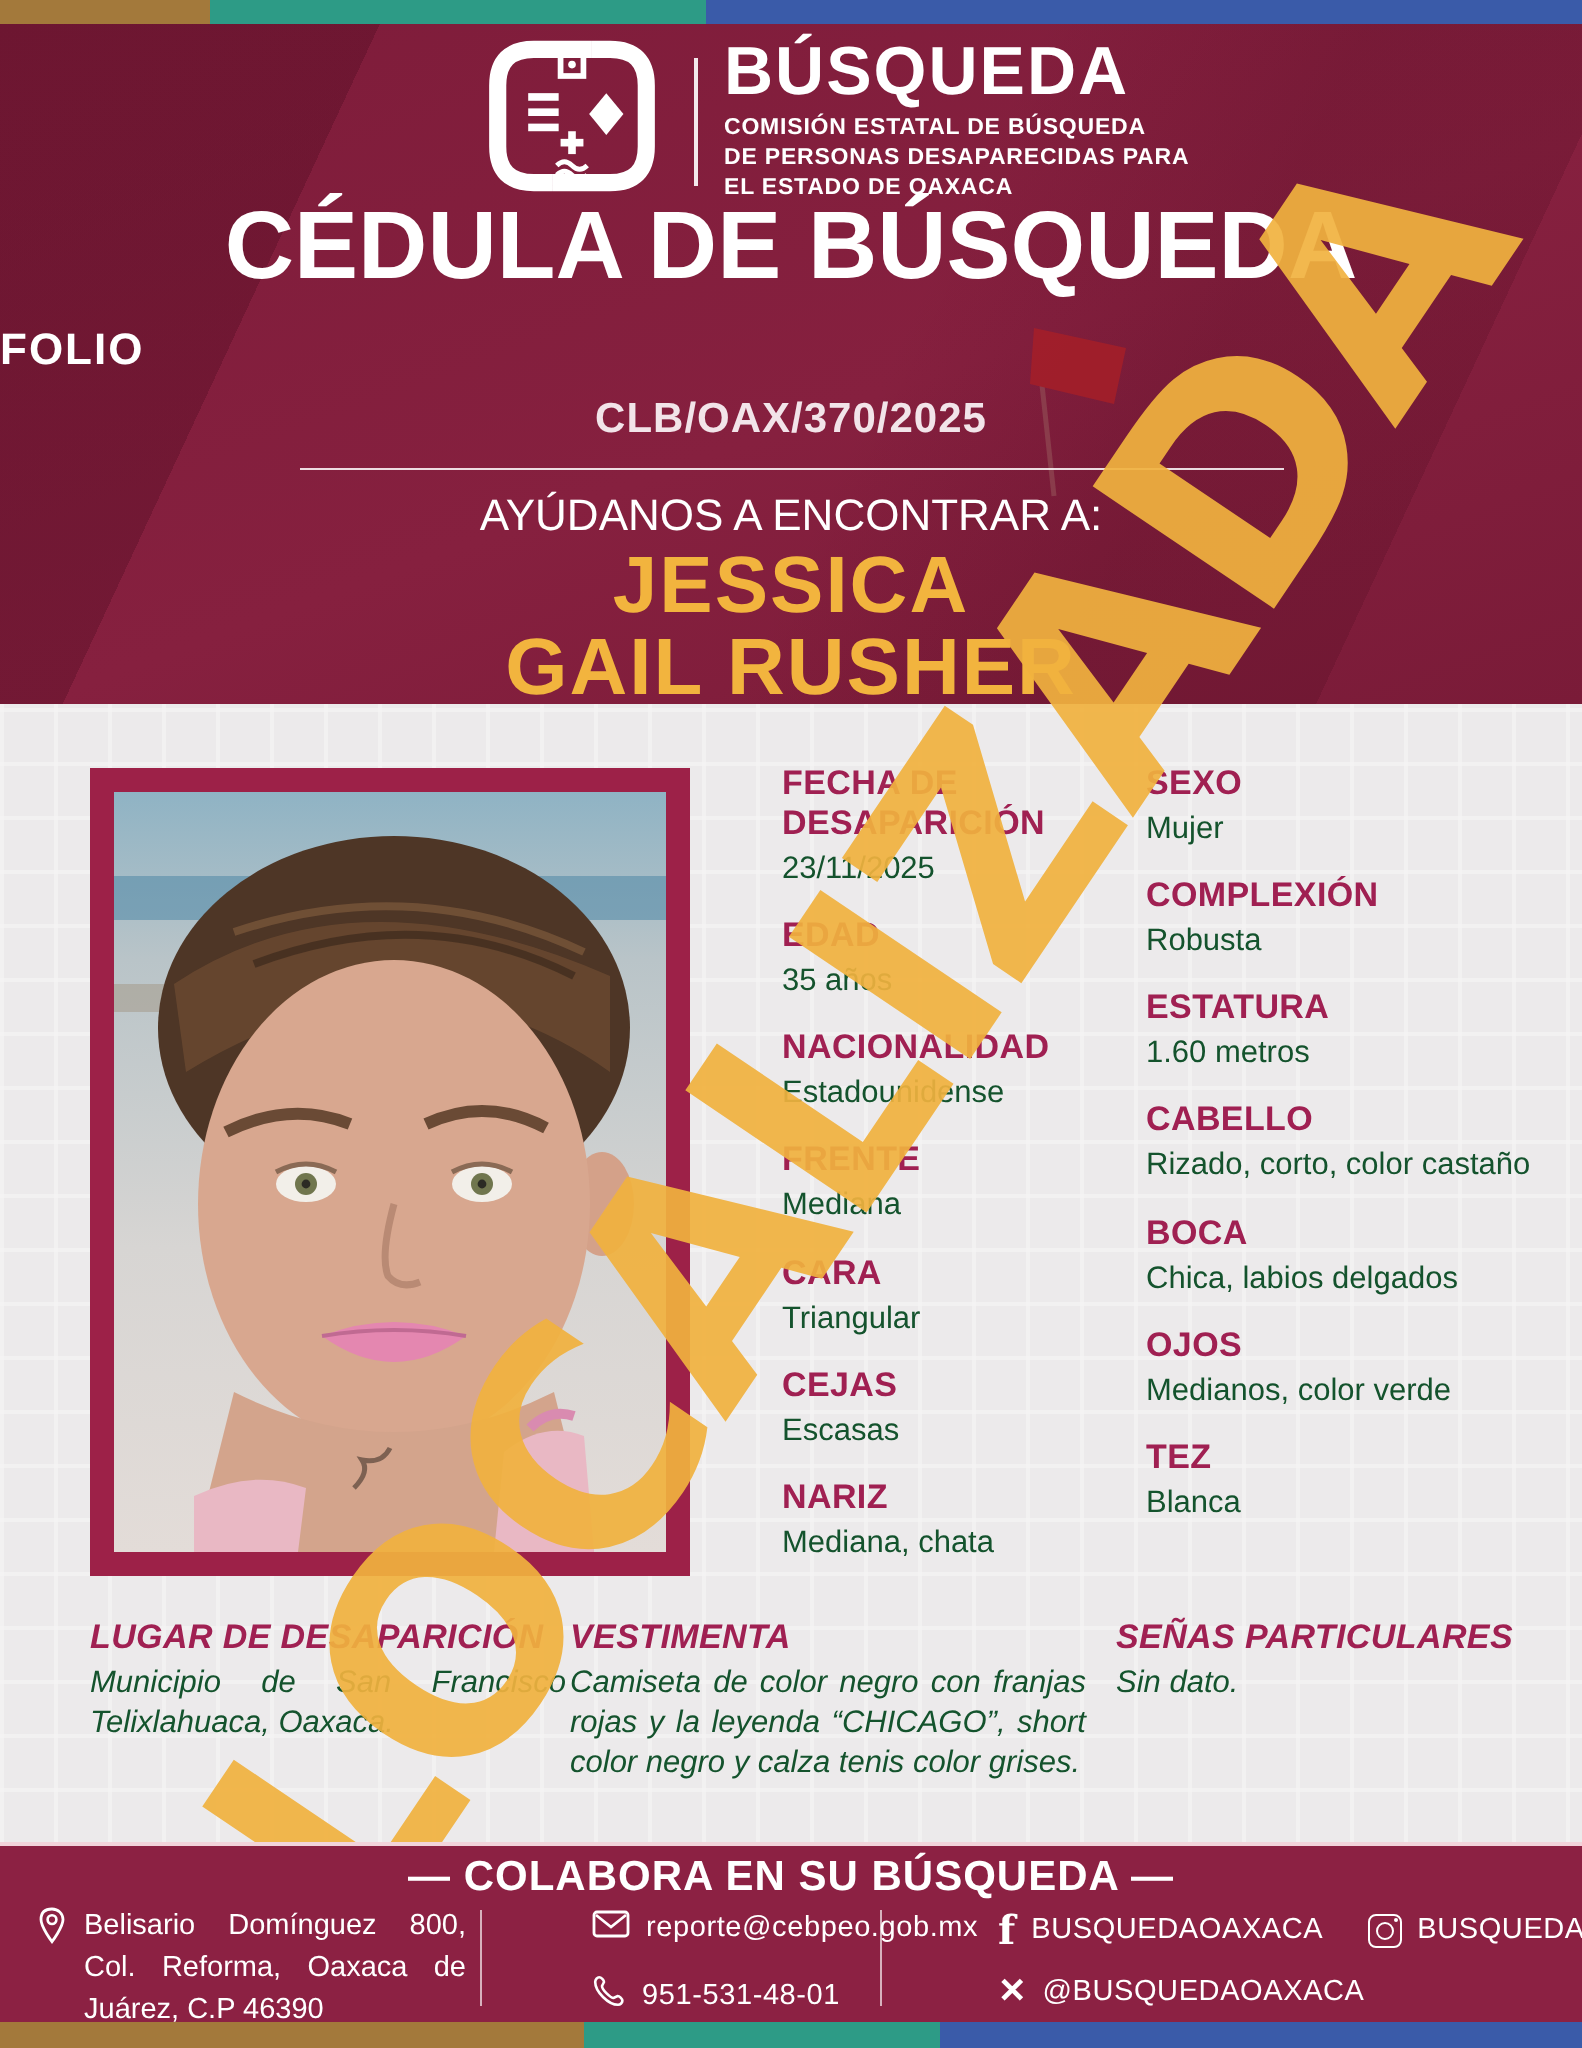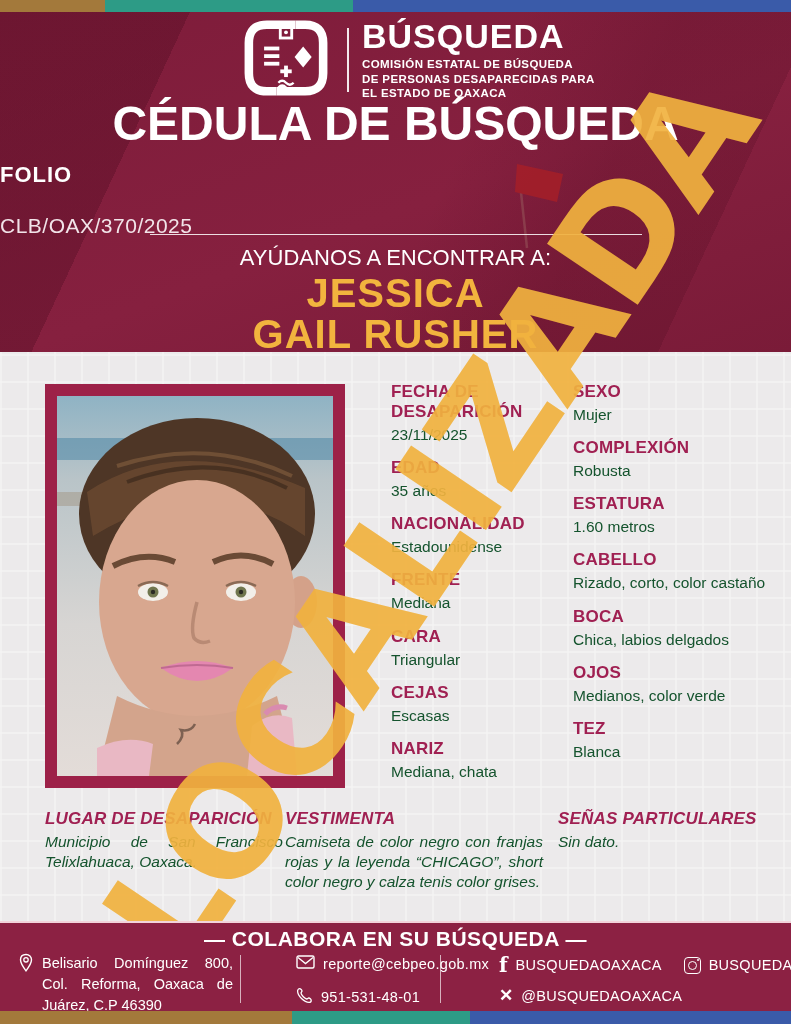--- a/index.html
+++ b/index.html
@@ -20,21 +20,21 @@
   .header{position:absolute;top:12px;left:0;width:791px;height:340px;z-index:1;color:#fff;
     background:
       linear-gradient(115deg, rgba(70,8,28,.30) 0 20%, rgba(0,0,0,0) 20% 55%, rgba(70,8,28,.20) 72% 86%, rgba(0,0,0,0) 86%),
       linear-gradient(160deg,#7E1C3A 0%,#86203F 55%,#7A1B38 100%);}
   .brand-row{position:absolute;left:238px;top:6px;display:flex;align-items:center;gap:13px;}
   .brand-divider{width:2px;height:64px;background:rgba(255,255,255,.9);}
   .brand-title{font-size:34px;font-weight:800;letter-spacing:1px;line-height:1;}
   .brand-sub{font-size:11.5px;font-weight:700;letter-spacing:.4px;line-height:1.3;margin-top:4px;}
   .main-title{position:absolute;top:84px;width:100%;text-align:center;font-size:48px;font-weight:800;letter-spacing:0px;}
   .folio-label{position:absolute;top:150px;width:100%;text-align:left;font-size:22px;font-weight:800;letter-spacing:1px;}
-  .folio-value{position:absolute;top:202px;width:100%;text-align:left;font-size:21px;font-weight:400;color:#F2E4E9;letter-spacing:.5px;}
+  .folio-value{position:absolute;top:186px;width:100%;text-align:center;font-size:21px;font-weight:700;color:#F2E4E9;letter-spacing:.5px;}
   .folio-rule{position:absolute;top:222px;left:150px;width:492px;height:1px;background:rgba(255,255,255,.85);}
   .help-text{position:absolute;top:233px;width:100%;text-align:center;font-size:22px;font-weight:400;}
   .name-line{position:absolute;width:100%;text-align:center;font-size:40px;font-weight:800;color:#F2B43E;letter-spacing:1px;}
   .name-1{top:259px;} .name-2{top:300px;}
   .flag-deco{position:absolute;left:505px;top:148px;opacity:.8;}
 
   
   .body{position:absolute;top:352px;left:0;width:791px;height:571px;background:#ECEAEB;z-index:0;}
   .body::before{content:"";position:absolute;inset:0;opacity:.45;
     background-image:

